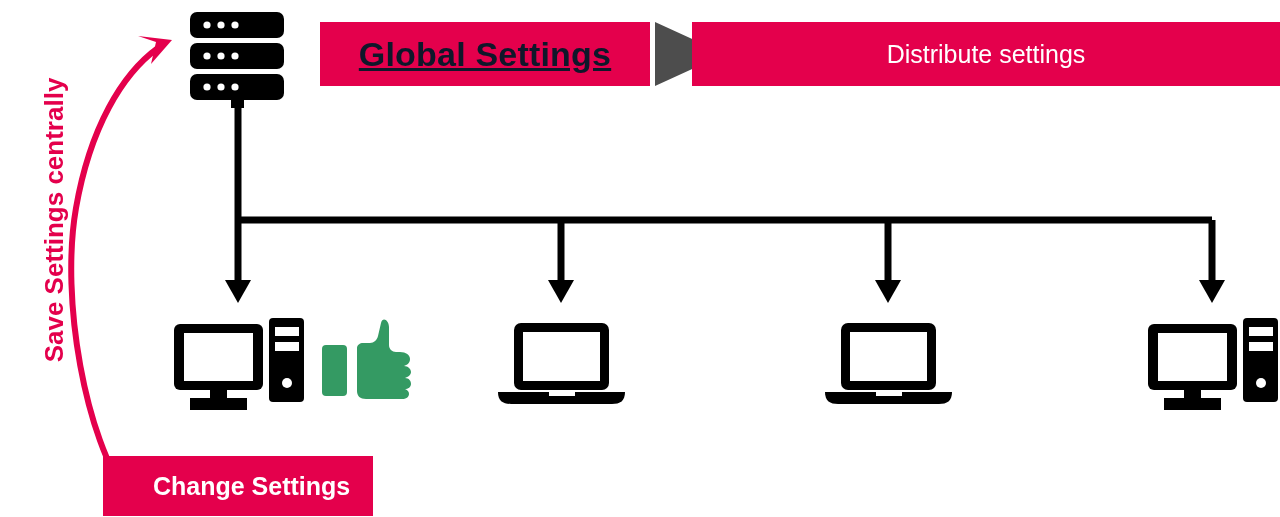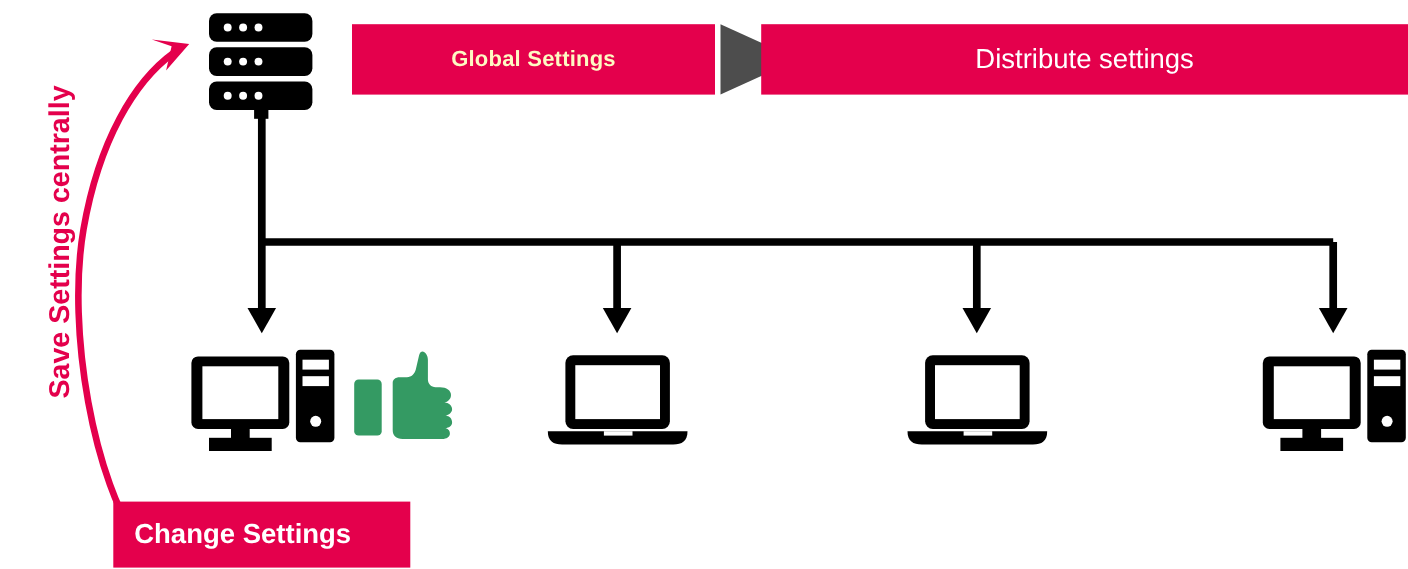--- a/index.html
+++ b/index.html
@@ -33,24 +33,25 @@
     justify-content: center;
     box-sizing: border-box;
   }
   #banner-global {
     left: 320px;
     top: 22px;
     width: 330px;
     height: 64px;
   }
   #banner-global .banner-text {
-    color: #fef9c3;
-    font-size: 20px;
+    color: #0f172a;
+    font-size: 34px;
     font-weight: bold;
     letter-spacing: 0.2px;
+    text-decoration: underline;
   }
   #banner-distribute {
     left: 692px;
     top: 22px;
     width: 588px;
     height: 64px;
     justify-content: center;
   }
   #banner-distribute .banner-text {
     color: #ffffff;
@@ -59,20 +60,21 @@
     line-height: 1.12;
     text-align: center;
     padding: 0 8px;
   }
   #banner-change {
     left: 103px;
     top: 456px;
     width: 270px;
     height: 60px;
     justify-content: flex-start;
+    padding-left: 31px;
   }
   #banner-change .banner-text {
     color: #ffffff;
     font-size: 25px;
     font-weight: bold;
     padding-left: 19px;
   }
   
   #side-label {
     position: absolute;

